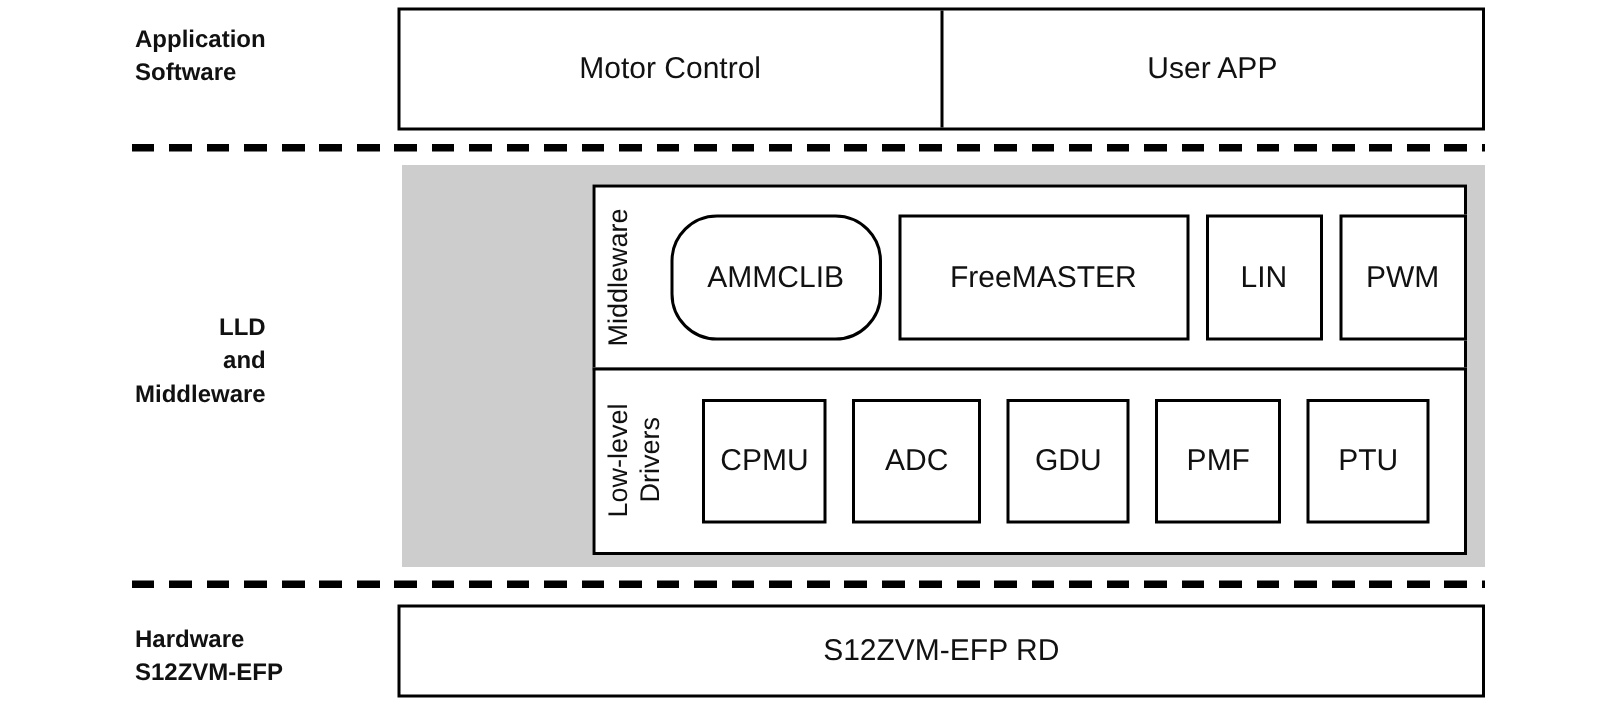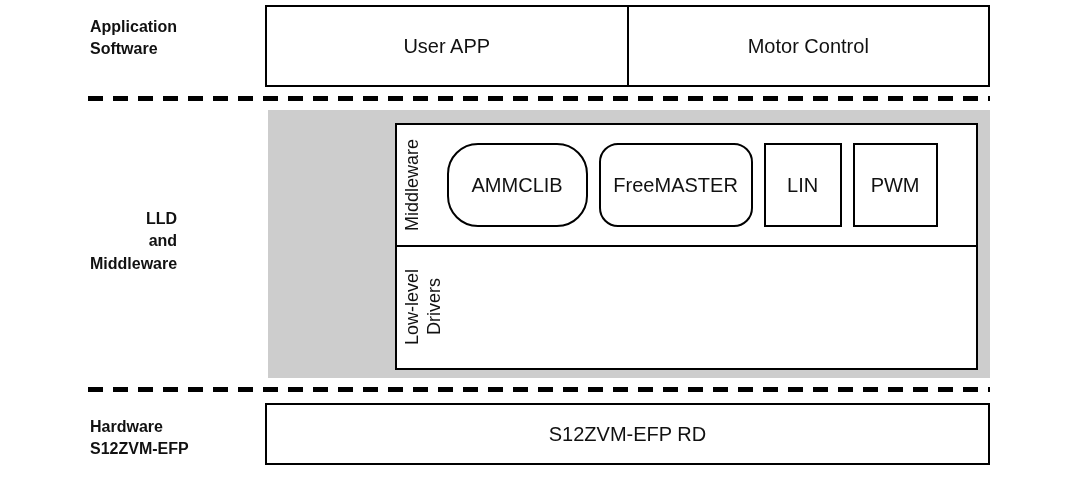--- a/index.html
+++ b/index.html
@@ -120,21 +120,21 @@
     background: #fff;
     box-sizing: border-box;
     display: flex;
     align-items: center;
     justify-content: center;
     font-size: 20px;
     color: #111;
     height: 84px;
   }
   .mw-0 { width: 141px; border-radius: 31px; }
-  .mw-1 { width: 154px; border-radius: 19px; }
+  .mw-1 { width: 194px; }
   .mw-2 { width: 78px; }
   .mw-3 { width: 85px; }
   .ll   { height: 83px; }
   .ll-0 { width: 83px; }
   .ll-1 { width: 86px; }
   .ll-2 { width: 82px; }
   .ll-3 { width: 84px; }
   .ll-4 { width: 82px; }
 
   
@@ -151,40 +151,47 @@
 
   <div class="side-label app">Application
 Software</div>
   <div class="side-label lld">LLD
 and
 Middleware</div>
   <div class="side-label hw">Hardware
 S12ZVM-EFP</div>
 
   <div class="top-group">
+    <div class="top-cell">Motor Control</div>
     <div class="top-cell">User APP</div>
-    <div class="top-cell">Motor Control</div>
   </div>
 
   <div class="dashed d1"></div>
 
   <div class="gray-area"></div>
 
   <div class="panel mw">
     <div class="vlabel">Middleware</div>
     <div class="items">
       <div class="item mw-0">AMMCLIB</div>
       <div class="item mw-1">FreeMASTER</div>
       <div class="item mw-2">LIN</div>
       <div class="item mw-3">PWM</div>
     </div>
   </div>
 
   <div class="panel lld">
     <div class="vlabel">Low-level
 Drivers</div>
+    <div class="items">
+      <div class="item ll ll-0">CPMU</div>
+      <div class="item ll ll-1">ADC</div>
+      <div class="item ll ll-2">GDU</div>
+      <div class="item ll ll-3">PMF</div>
+      <div class="item ll ll-4">PTU</div>
+    </div>
   </div>
 
   <div class="dashed d2"></div>
 
   <div class="blk hw-box">S12ZVM-EFP RD</div>
 
 </div>
 
 </body></html>

